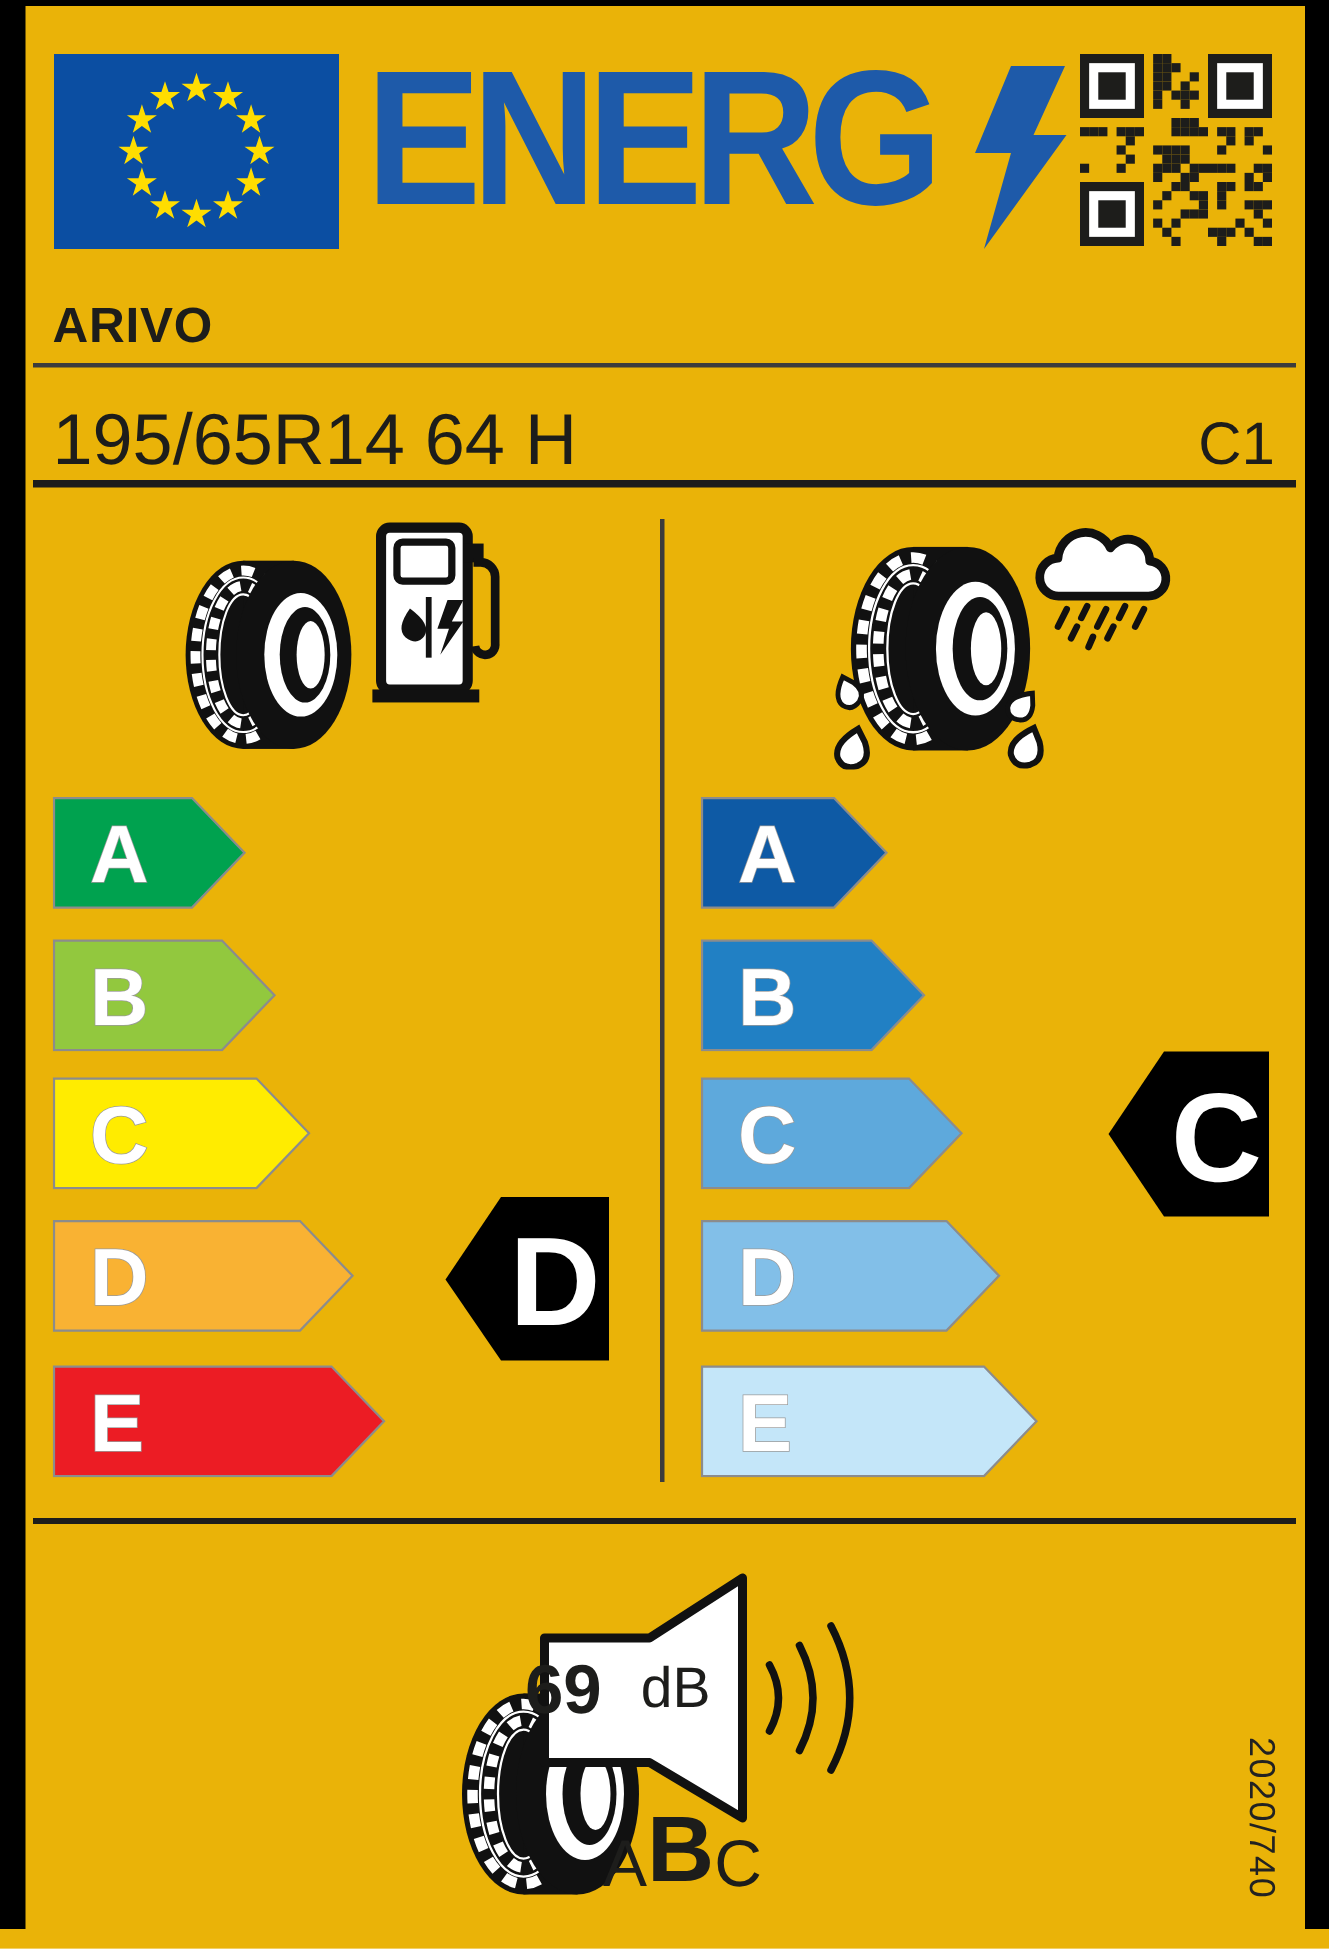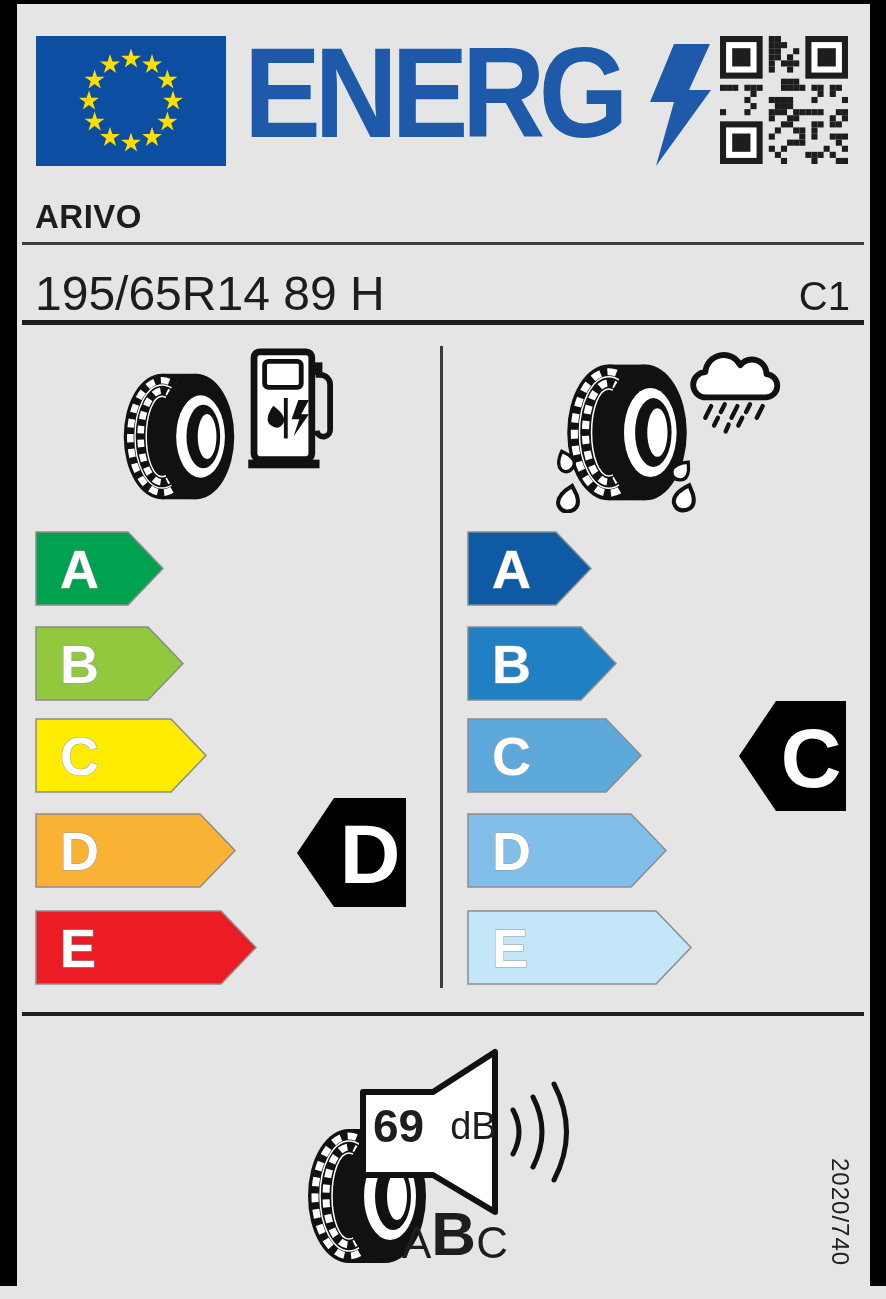--- a/index.html
+++ b/index.html
@@ -1,17 +1,17 @@
 <!DOCTYPE html>
 <html><head>
 <meta charset="utf-8">
 <style>
   * { box-sizing: border-box; }
   body { margin: 0; background: #fff; font-family: "Liberation Sans", sans-serif; color: #1d1d1b; }
-  #label { position: relative; width: 886px; height: 1299px; background: #e5e5e5; overflow: hidden; }
+  #label { position: relative; width: 886px; height: 1299px; background: #eab308; overflow: hidden; }
   .abs { position: absolute; }
 
   
   .border-top    { left: 0; top: 0; width: 886px; height: 4px;  background: #000; }
   .border-left   { left: 0; top: 0; width: 17px;  height: 1286px; background: #000; }
   .border-right  { left: 870px; top: 0; width: 16px; height: 1286px; background: #000; }
 
   
   .flag { left: 36px; top: 36px; width: 190px; height: 130px; }
   .flag svg { width: 100%; height: 100%; display: block; }
@@ -45,21 +45,21 @@
   .scale svg { position: absolute; left: 0; }
 
   .indicator { position: absolute; }
   .indicator-fuel { left: 296px; top: 797px; width: 112px; height: 112px; }
   .indicator-wet  { left: 738px; top: 700px; width: 110px; height: 113px; }
   .indicator svg { width: 100%; height: 100%; display: block; }
 
   
   .speaker { left: 358px; top: 1046px; width: 242px; height: 172px; }
   .speaker svg { width: 100%; height: 100%; display: block; }
-  .noise-db { left: 373px; top: 1098px; width: 130px; height: 56px; display: flex; align-items: center; text-align: right; }
+  .noise-db { left: 350px; top: 1098px; width: 130px; height: 56px; display: flex; align-items: center; text-align: right; }
   .noise-db .val { font-size: 46px; font-weight: bold; }
   .noise-db .unit { font-size: 38px; margin-left: 26px; }
   .noise-abc { left: 402px; top: 1198px; width: 130px; height: 66px; display: flex; align-items: flex-end; }
   .noise-class { font-size: 44px; line-height: .95; }
   .noise-rating-active { font-size: 62px; font-weight: bold; }
 
   .regulation { left: 826px; top: 1158px; writing-mode: vertical-rl; font-size: 24px; letter-spacing: 1px; color: #222; }
 </style>
 </head>
 <body>
@@ -196,21 +196,21 @@
       <rect x="90" y="6" width="30" height="30" fill="#fff"></rect>
       <rect x="96" y="12" width="18" height="18" fill="#1d1d1b"></rect>
       <rect x="0" y="84" width="42" height="42" fill="#1d1d1b"></rect>
       <rect x="6" y="90" width="30" height="30" fill="#fff"></rect>
       <rect x="12" y="96" width="18" height="18" fill="#1d1d1b"></rect>
     </svg>
 
   <div class="abs brand">ARIVO</div>
   <div class="abs rule rule1"></div>
 
-  <div class="abs size-label">195/65R14 89 H</div>
+  <div class="abs size-label">195/65R14 64 H</div>
   <div class="abs vehicle-class">C1</div>
   <div class="abs rule rule2"></div>
 
   <div class="abs vdiv"></div>
   <div class="abs icon-tyre-fuel" data-tyre="plain">
       <svg viewBox="0 0 126 145">
         <g>
       <ellipse cx="45" cy="72" rx="41" ry="67" fill="#111"></ellipse>
       <rect x="45" y="5" width="36" height="134" fill="#111"></rect>
       <ellipse cx="45" cy="72" rx="34" ry="60" fill="none" stroke="#fff" stroke-width="7" stroke-dasharray="9 7"></ellipse>

